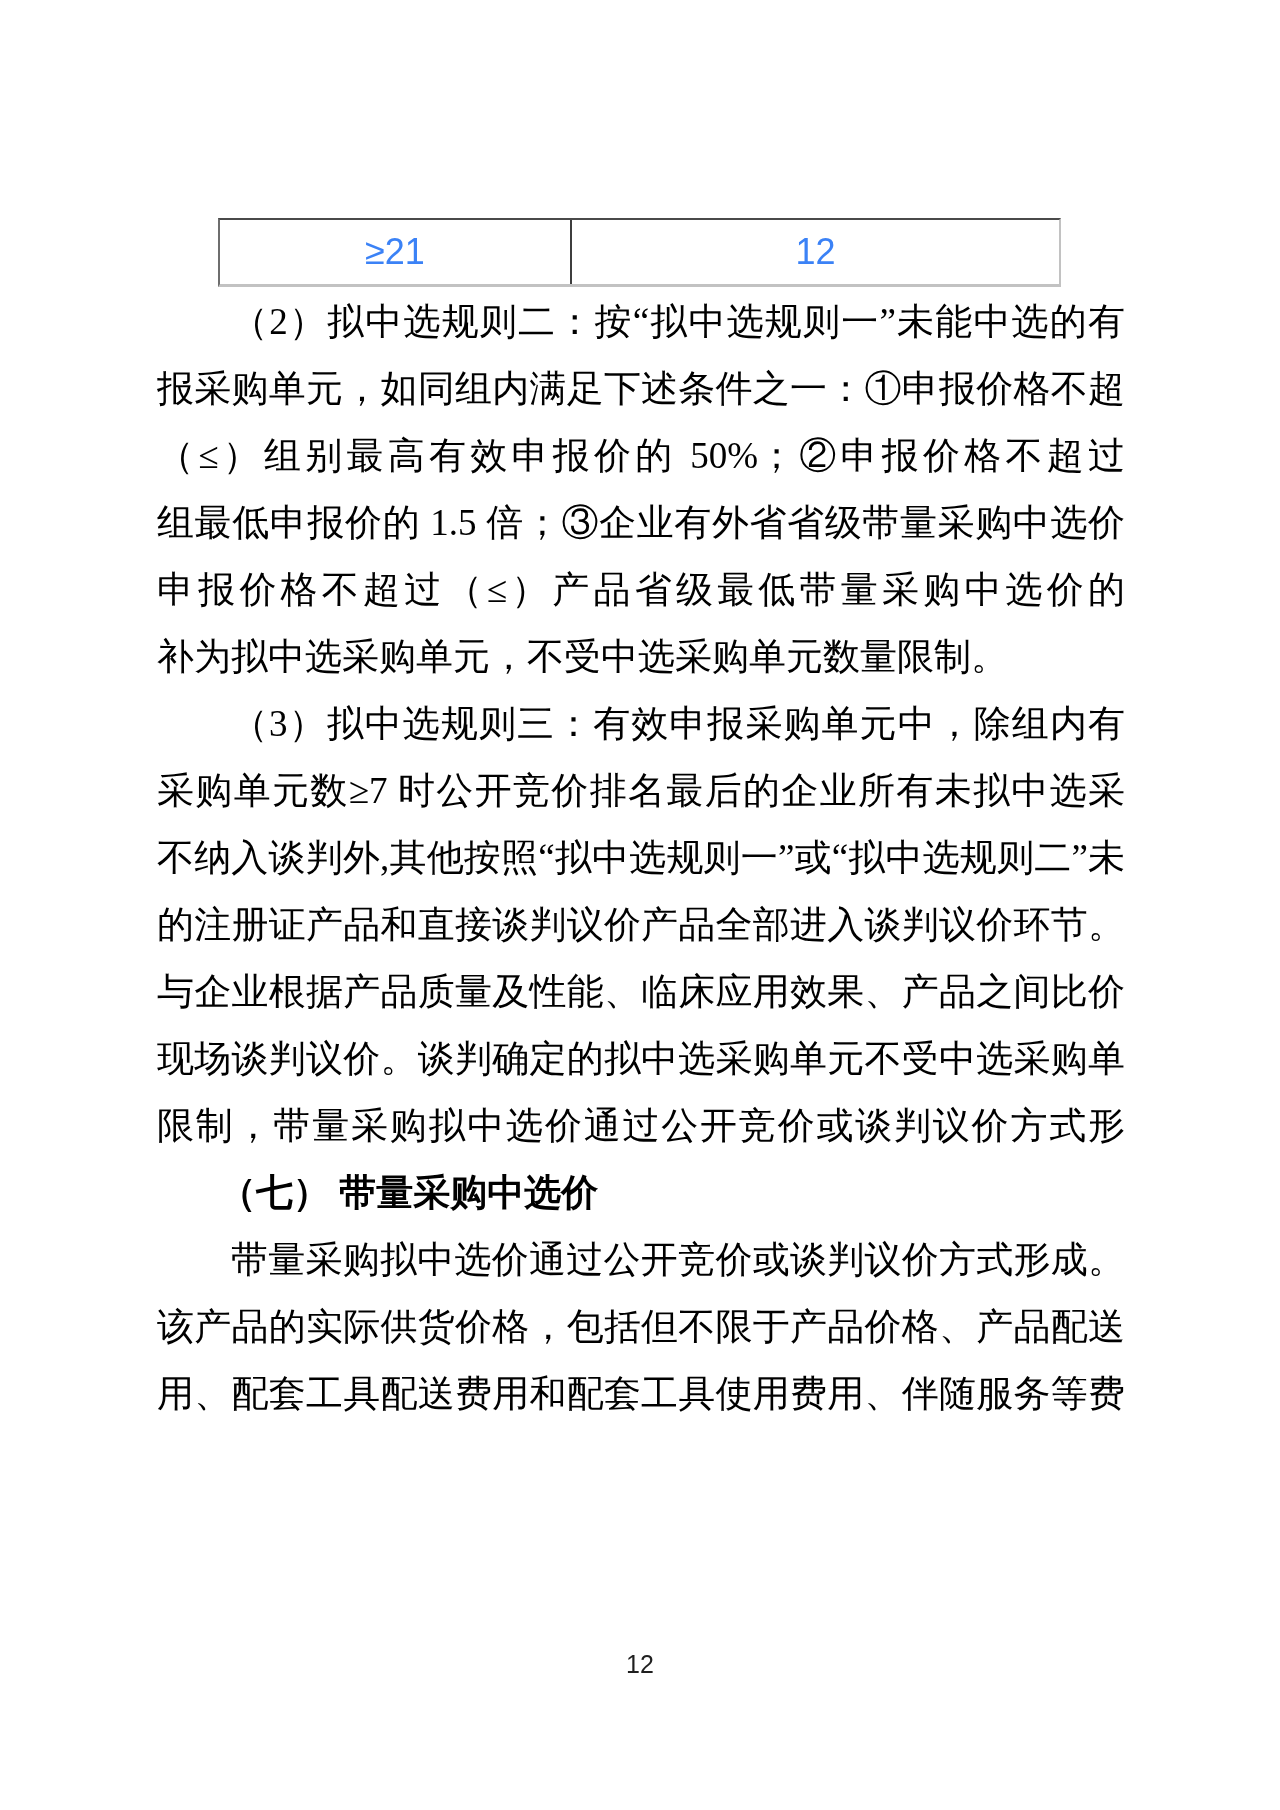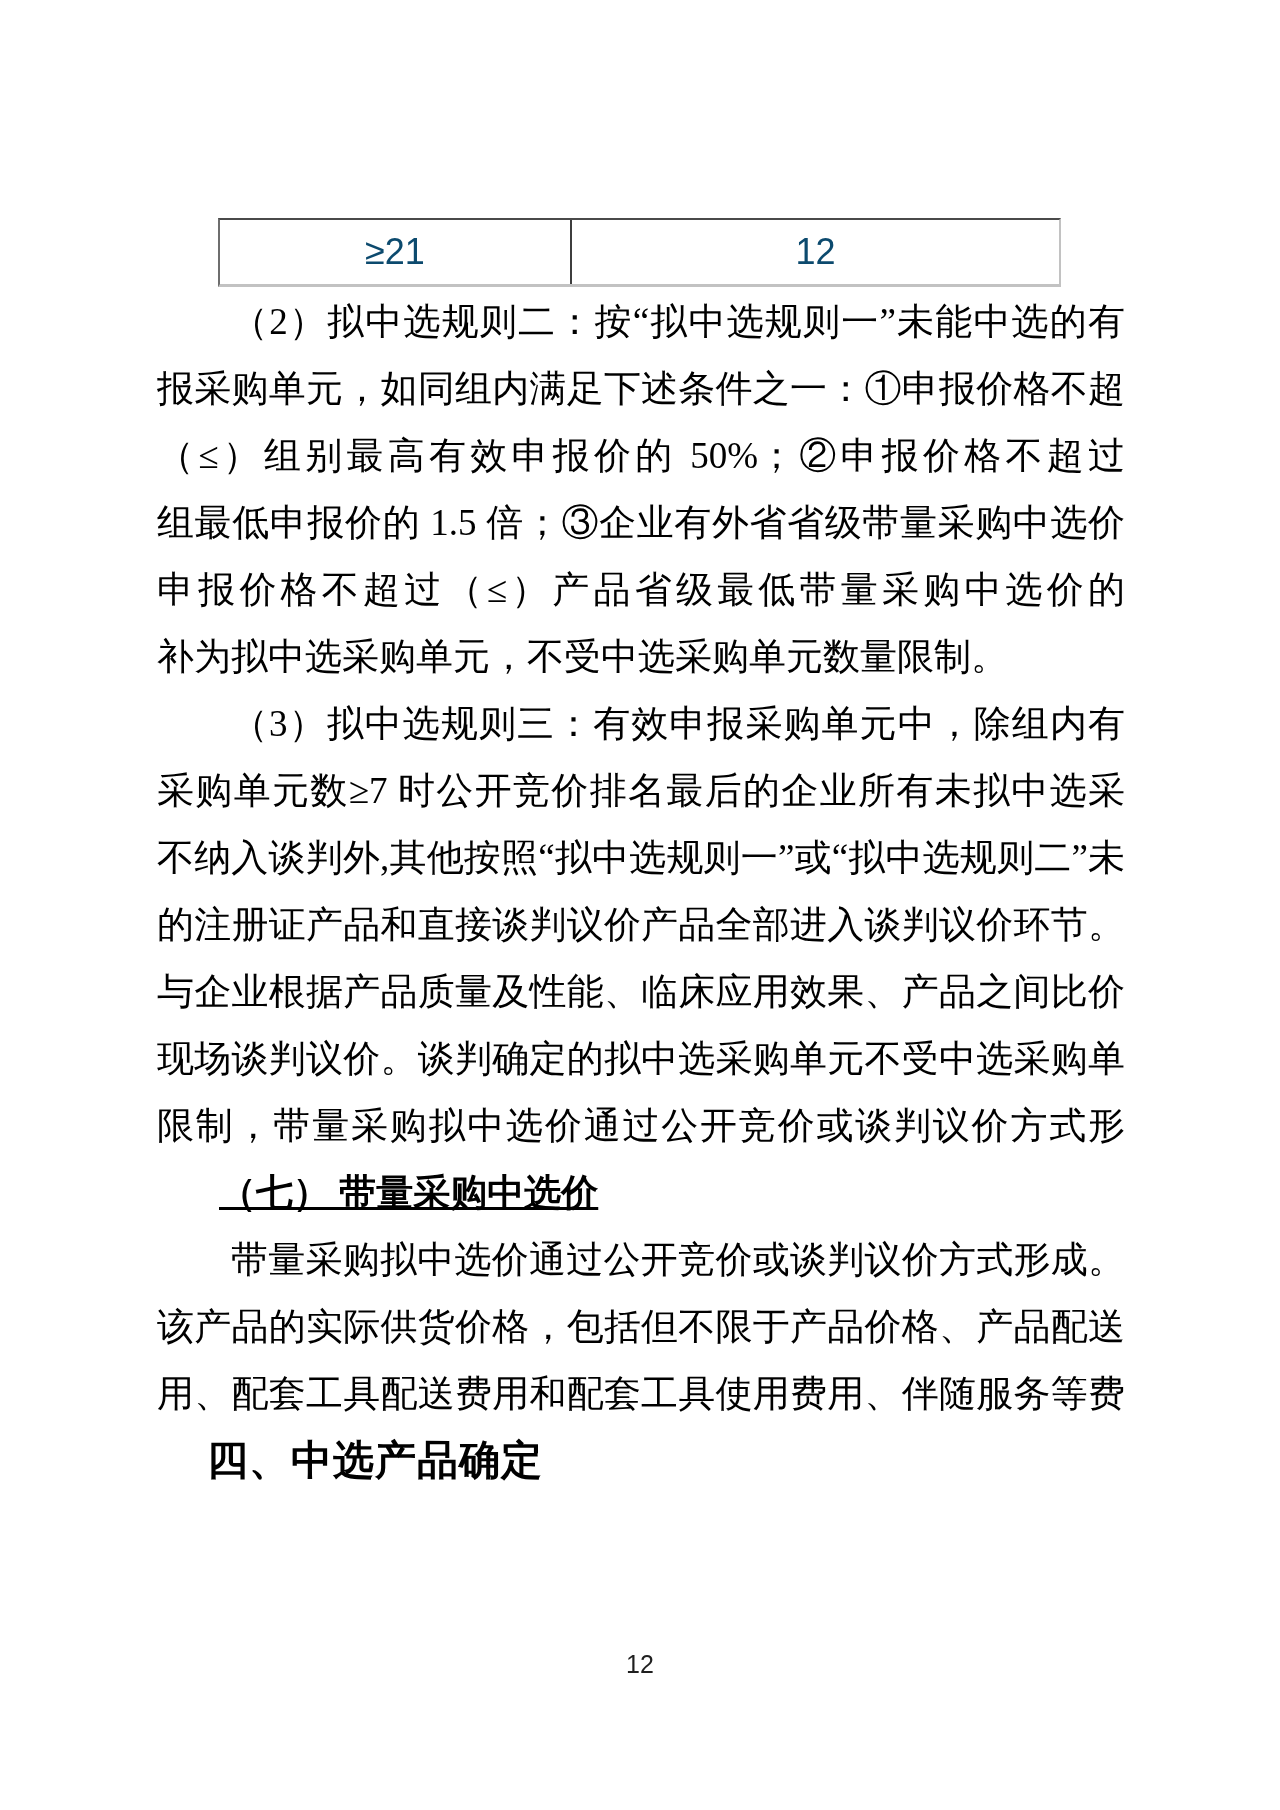--- a/index.html
+++ b/index.html
@@ -31,21 +31,21 @@
     border-bottom: 3px solid #c2c2c2;
     background: #ffffff;
   }
   .rules-table .cell {
     display: flex;
     align-items: center;
     justify-content: center;
     font-family: "Liberation Sans", "DejaVu Sans", sans-serif;
     font-size: 36px;
     font-weight: 400;
-    color: #0c4a6e;
+    color: #3b82f6;
   }
   .rules-table .c1 {
     width: 352px;
     box-sizing: border-box;
     border-right: 2px solid #3d3d3d;
   }
   .rules-table .c2 {
     flex: 1;
   }
   
@@ -65,21 +65,20 @@
   }
   .fill {
     text-align-last: justify;
   }
   .ind {
     text-indent: 74px;
   }
   .h-kai {
     font-weight: bold;
     text-indent: 62px;
-    text-decoration: underline;
   }
   .h-hei {
     font-family: "Liberation Sans", "DejaVu Sans", sans-serif;
     font-weight: bold;
     font-size: 41px;
     text-indent: 50px;
     letter-spacing: 1px;
   }
   
   .pagenum {
@@ -114,18 +113,17 @@
     <div class="ln fill">采购单元数≥7 时公开竞价排名最后的企业所有未拟中选采购单元</div>
     <div class="ln fill">不纳入谈判外,其他按照“拟中选规则一”或“拟中选规则二”未能中选</div>
     <div class="ln fill">的注册证产品和直接谈判议价产品全部进入谈判议价环节。由专家</div>
     <div class="ln fill">与企业根据产品质量及性能、临床应用效果、产品之间比价等因素</div>
     <div class="ln fill">现场谈判议价。谈判确定的拟中选采购单元不受中选采购单元数量</div>
     <div class="ln">限制，带量采购拟中选价通过公开竞价或谈判议价方式形成。</div>
     <div class="ln h-kai">（七） 带量采购中选价</div>
     <div class="ln ind fill">带量采购拟中选价通过公开竞价或谈判议价方式形成。为</div>
     <div class="ln fill">该产品的实际供货价格，包括但不限于产品价格、产品配送费</div>
     <div class="ln fill">用、配套工具配送费用和配套工具使用费用、伴随服务等费用。</div>
-    <div class="ln h-hei">四、中选产品确定</div>
   </div>
 
   <div class="pagenum">12</div>
 
 </div>
 
 </body></html>

